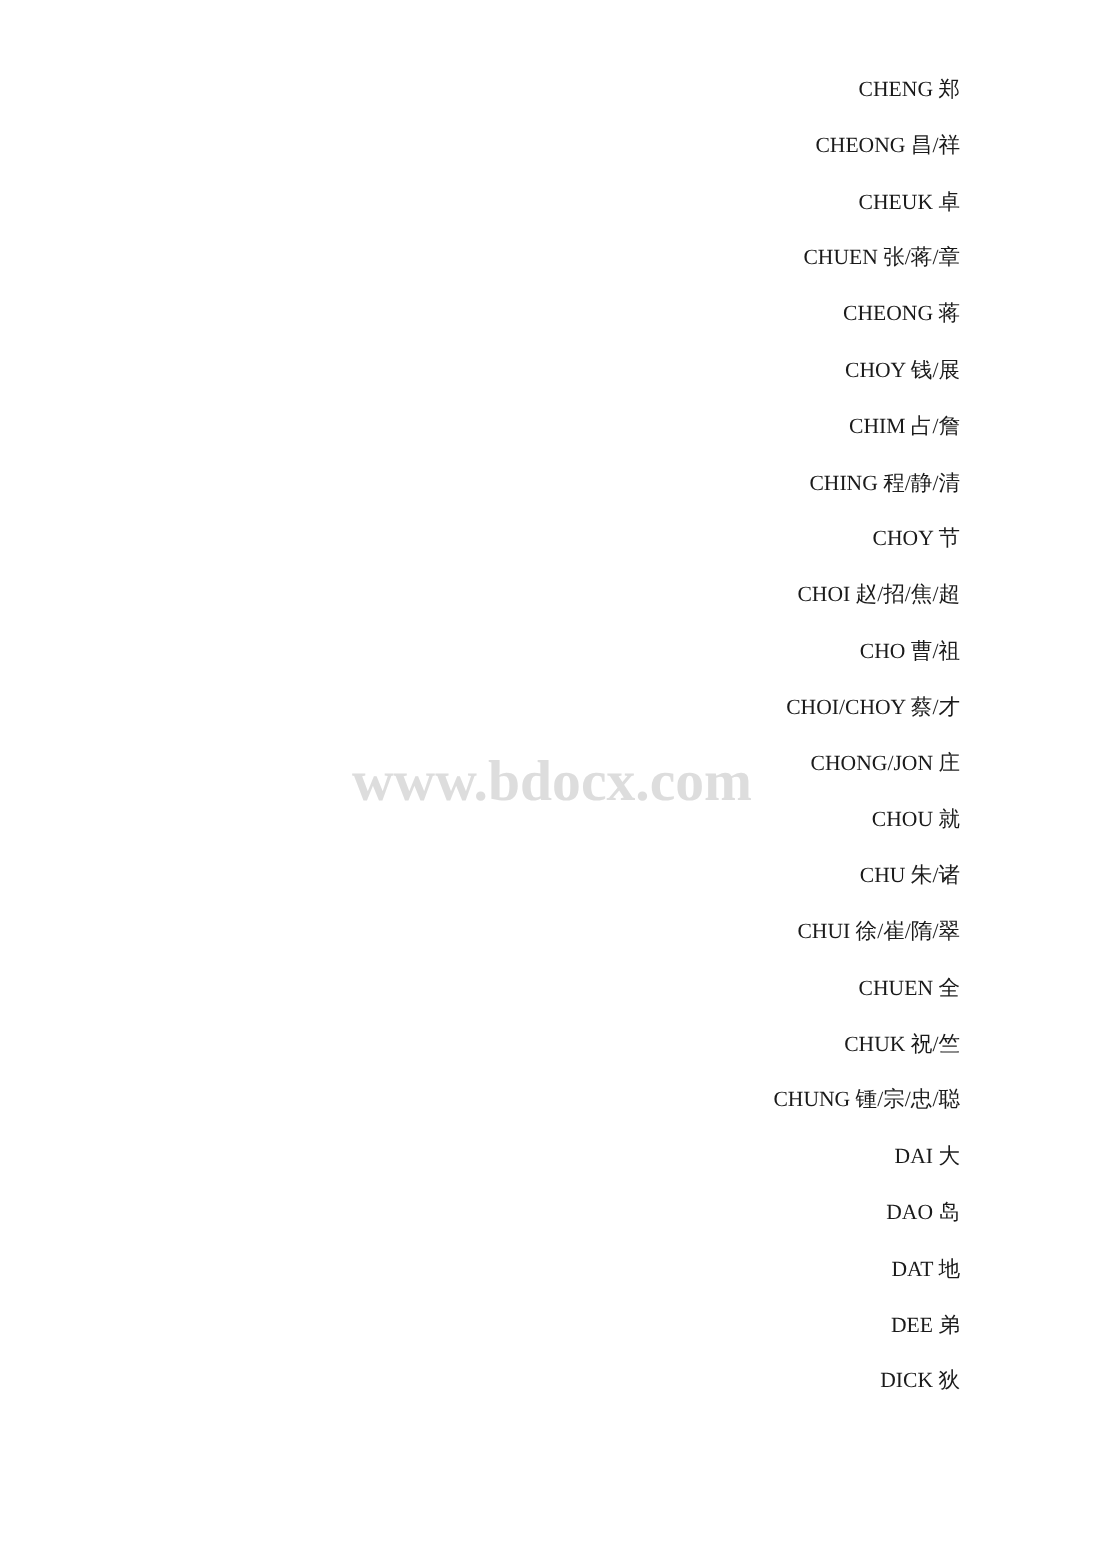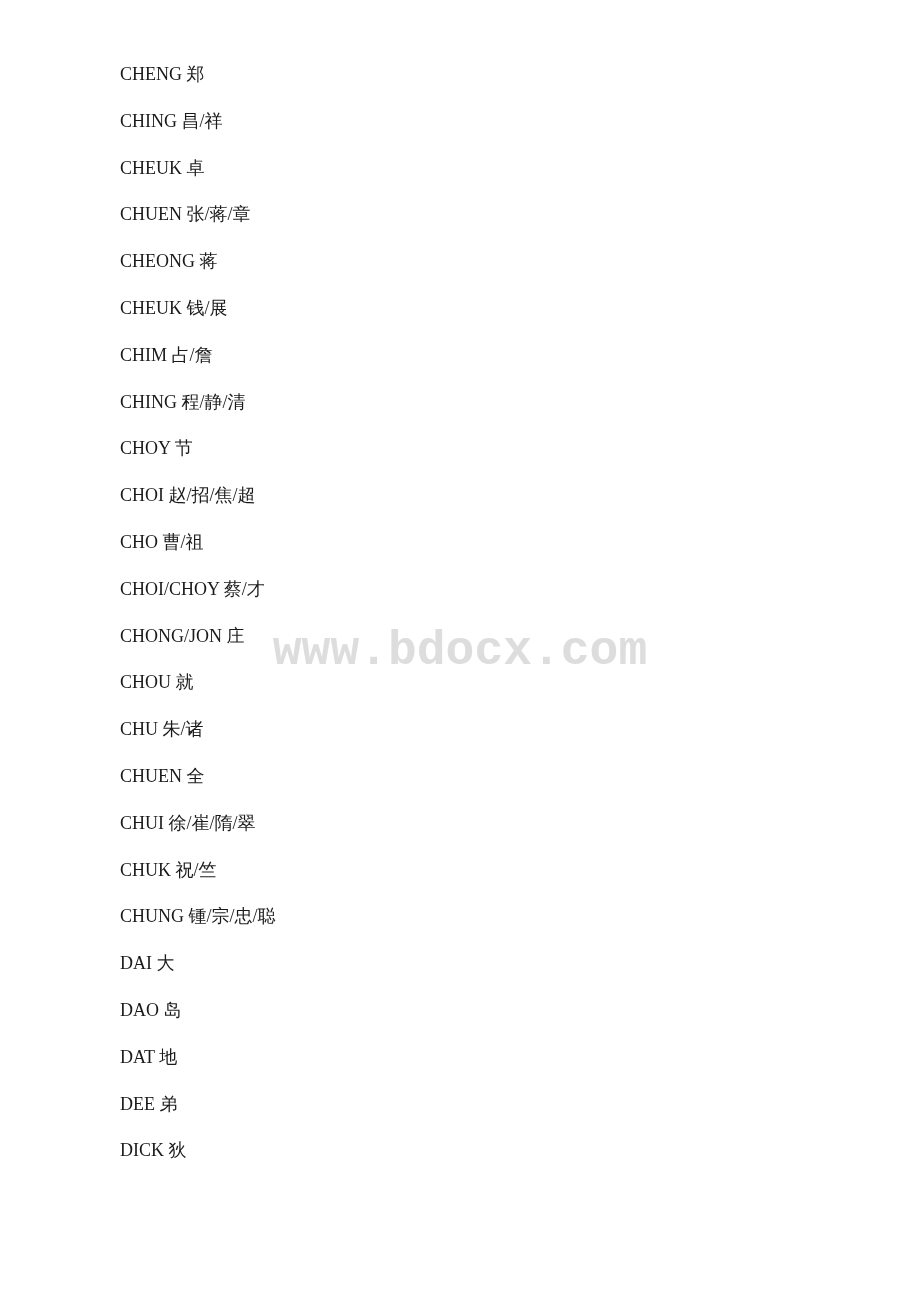--- a/index.html
+++ b/index.html
@@ -17,59 +17,60 @@
       min-height: 1302px;
     }
 
     .page-content {
       padding: 60px 120px;
     }
 
     .entry {
       margin-bottom: 18px;
       line-height: 1.6;
+      text-align: right;
     }
 
     .watermark {
       position: fixed;
       top: 50%;
       left: 50%;
       transform: translate(-50%, -50%);
       font-size: 48px;
       color: rgba(180, 180, 180, 0.45);
-      font-family: Liberation Mono, monospace;
+      font-family: Liberation Serif, serif;
       font-weight: bold;
       pointer-events: none;
       white-space: nowrap;
       z-index: 1000;
     }
   </style>
 </head>
 <body>
 
 <div class="watermark">www.bdocx.com</div>
 
 <div class="page-content">
 <div class="entry">CHENG 郑</div>
-    <div class="entry">CHING 昌/祥</div>
+    <div class="entry">CHEONG 昌/祥</div>
     <div class="entry">CHEUK 卓</div>
     <div class="entry">CHUEN 张/蒋/章</div>
     <div class="entry">CHEONG 蒋</div>
-    <div class="entry">CHEUK 钱/展</div>
+    <div class="entry">CHOY 钱/展</div>
     <div class="entry">CHIM 占/詹</div>
     <div class="entry">CHING 程/静/清</div>
     <div class="entry">CHOY 节</div>
     <div class="entry">CHOI 赵/招/焦/超</div>
     <div class="entry">CHO 曹/祖</div>
     <div class="entry">CHOI/CHOY 蔡/才</div>
     <div class="entry">CHONG/JON 庄</div>
     <div class="entry">CHOU 就</div>
     <div class="entry">CHU 朱/诸</div>
+    <div class="entry">CHUI 徐/崔/隋/翠</div>
     <div class="entry">CHUEN 全</div>
-    <div class="entry">CHUI 徐/崔/隋/翠</div>
     <div class="entry">CHUK 祝/竺</div>
     <div class="entry">CHUNG 锺/宗/忠/聪</div>
     <div class="entry">DAI 大</div>
     <div class="entry">DAO 岛</div>
     <div class="entry">DAT 地</div>
     <div class="entry">DEE 弟</div>
     <div class="entry">DICK 狄</div>
   </div>
 
 </body></html>

